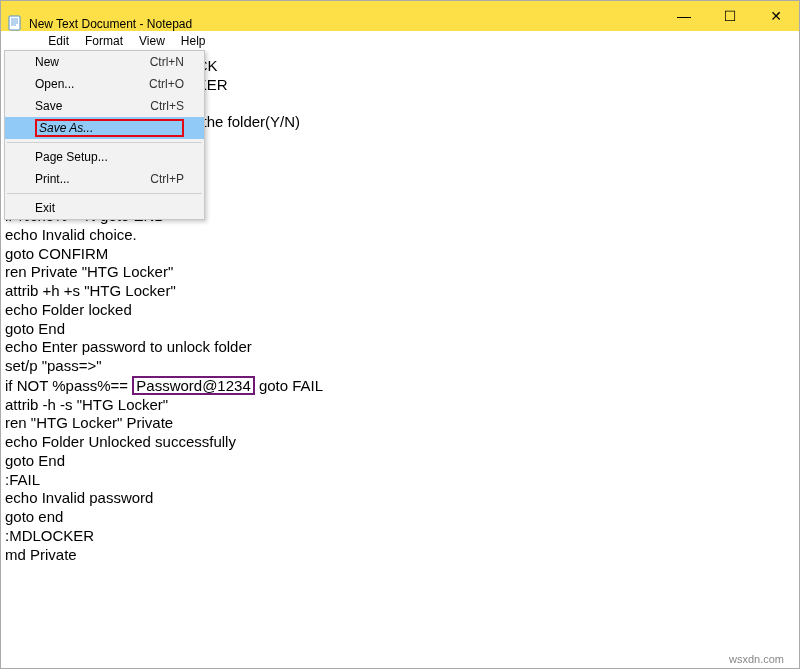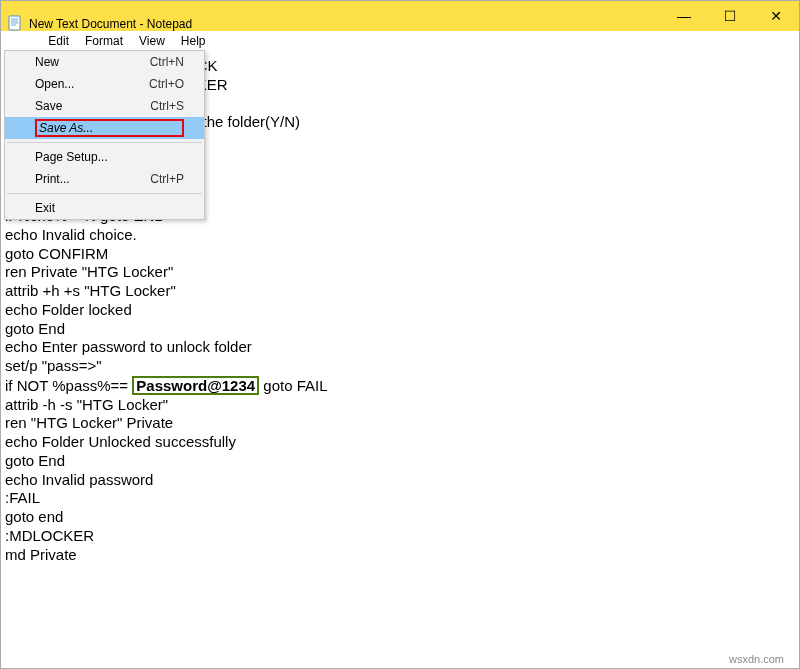--- a/index.html
+++ b/index.html
@@ -8,21 +8,21 @@
 .titlebar { height: 30px; display: flex; align-items: flex-end; padding: 0 0 0 6px; background: #fde047; }
 .titlebar .icon { width: 16px; height: 16px; display: inline-flex; align-items: center; justify-content: center; margin-right: 6px; }
 .titlebar .title { flex: 1; font-size: 12px; }
 .titlebar .btns { display: flex; }
 .titlebar .btns div { width: 46px; height: 30px; display: flex; align-items: center; justify-content: center; font-family: sans-serif; font-size: 14px; }
 .menubar { height: 20px; display: flex; align-items: center; padding: 0 4px; background: #fff; }
 .menubar .mi { padding: 1px 8px; font-size: 12px; cursor: default; }
 .menubar .mi.file { border: 2px solid #e30613; padding: 0 6px; margin-top: 44px; }
 .content { flex: 1; position: relative; background: #fff; padding: 6px 4px; font-size: 15px; line-height: 1.25; overflow: hidden; }
 .content .line { white-space: pre; }
-.hlred { border: 2px solid #4d7c0f; padding: 0 2px; display: inline-block; line-height: 1; font-weight: bold; }
+.hlred { border: 2px solid #701a75; padding: 0 2px; display: inline-block; line-height: 1; }
 .filemenu { position: absolute; left: 4px; top: 50px; width: 201px; background: #f2f2f2; border: 1px solid #c7c7c7; box-shadow: 2px 2px 4px rgba(0,0,0,0.2); z-index: 10; }
 .filemenu .row { display: flex; align-items: center; height: 22px; padding: 0 20px 0 30px; font-size: 12px; }
 .filemenu .row.sel { background: #91c9f7; }
 .filemenu .row.sel .lab { border: 2px solid #e30613; padding: 0 2px; font-style: italic; }
 .filemenu .row .lab { flex: 1; }
 .filemenu .row .sc { color: #333; }
 .filemenu .sep { height: 1px; background: #d0d0d0; margin: 3px 2px; }
 .watermark { position: absolute; right: 16px; bottom: 4px; font-size: 11px; color: #888; }
 </style>
 </head>
@@ -71,22 +71,22 @@
     <div class="line">attrib +h +s "HTG Locker"</div>
     <div class="line">echo Folder locked</div>
     <div class="line">goto End</div>
     <div class="line">echo Enter password to unlock folder</div>
     <div class="line">set/p "pass=&gt;"</div>
     <div class="line"><span>if NOT %pass%== </span><span class="hlred">Password@1234</span><span> goto FAIL</span></div>
     <div class="line">attrib -h -s "HTG Locker"</div>
     <div class="line">ren "HTG Locker" Private</div>
     <div class="line">echo Folder Unlocked successfully</div>
     <div class="line">goto End</div>
+    <div class="line">:FAIL</div>
     <div class="line">echo Invalid password</div>
-    <div class="line">:FAIL</div>
     <div class="line">goto end</div>
     <div class="line">:MDLOCKER</div>
     <div class="line">md Private</div>
   </div>
 </div>
 
 <div class="filemenu">
   <div class="row">
       <span class="lab">New</span>
       <span class="sc">Ctrl+N</span>

